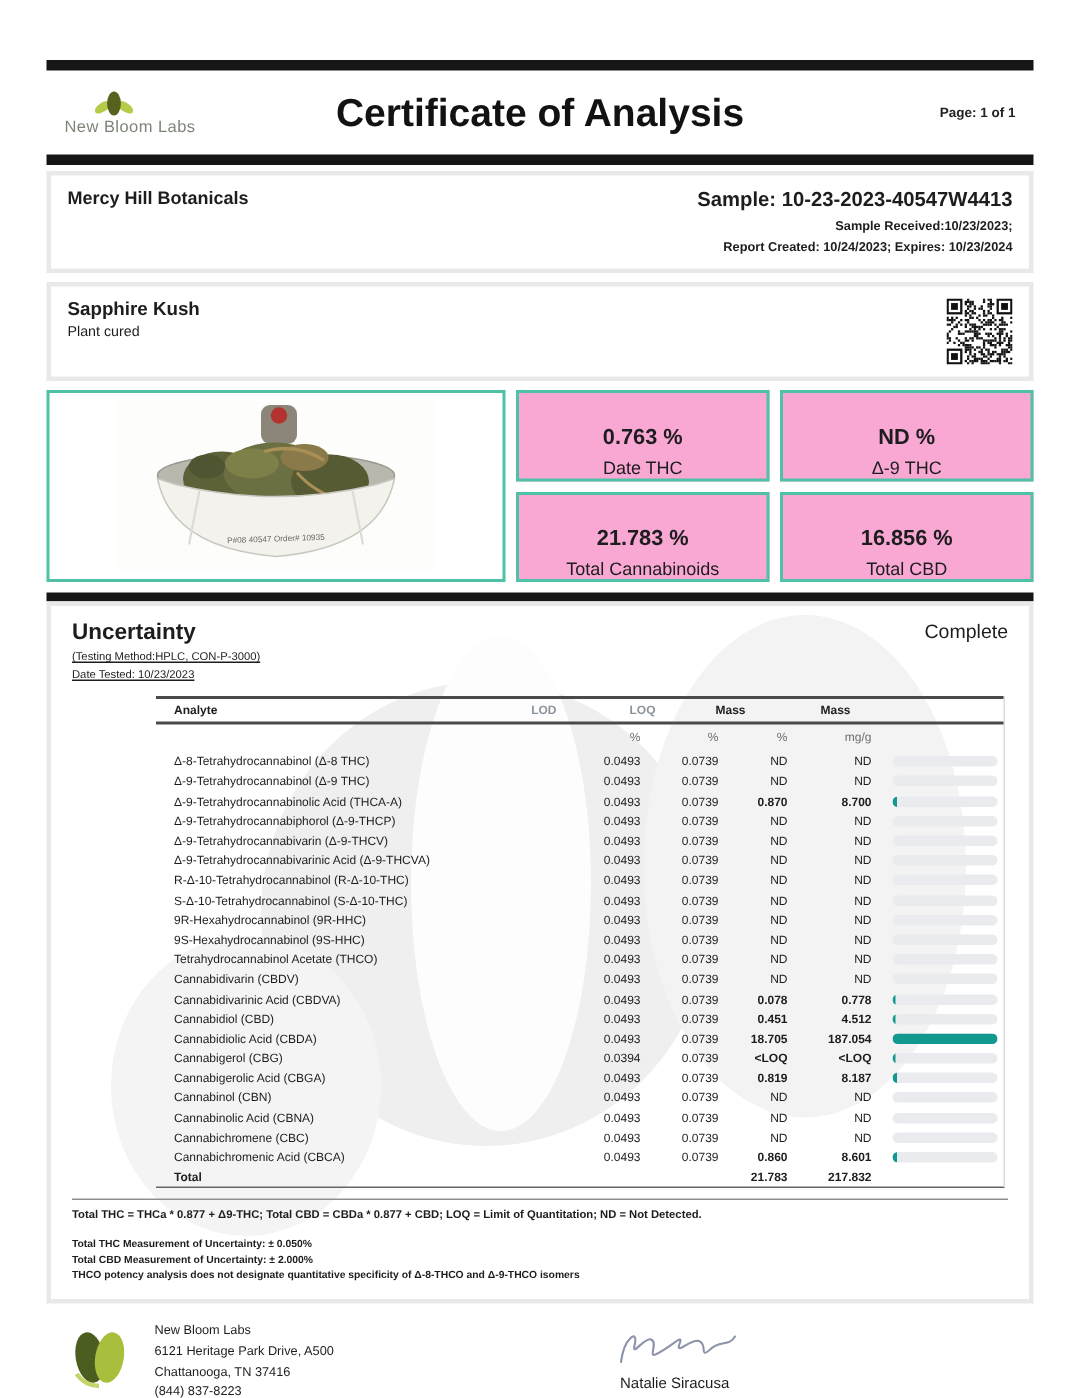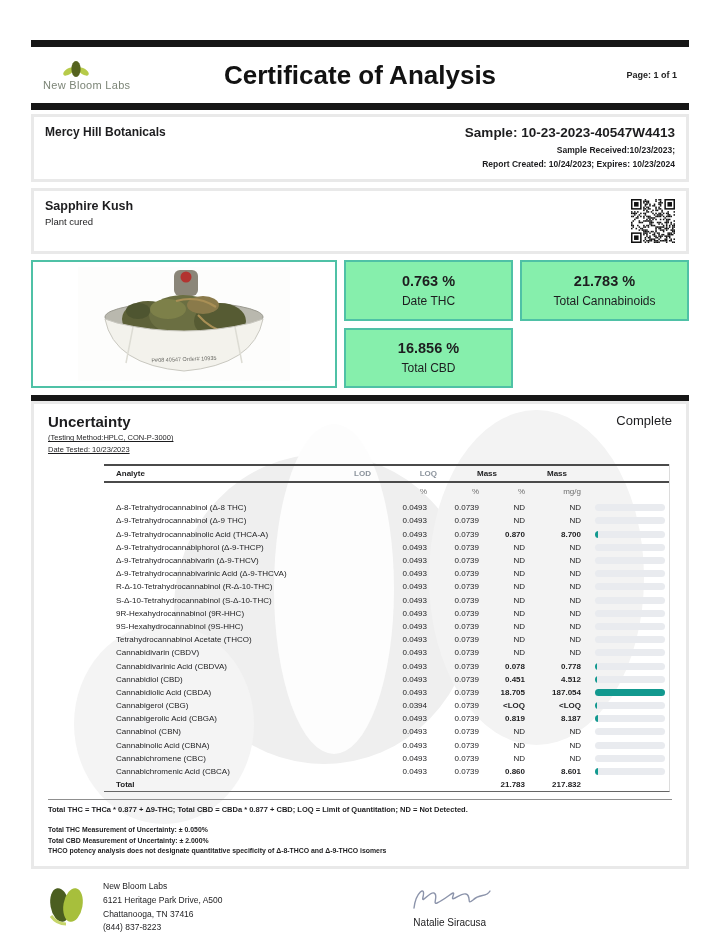--- a/index.html
+++ b/index.html
@@ -28,21 +28,21 @@
   .meta-line { font-size:8.5px; font-weight:700; line-height:1.6; color:#1d1d1f; }
   .sample-box { margin-top:6px; min-height:56px; display:flex; justify-content:space-between; }
   .strain-name { font-size:12.5px; font-weight:700; }
   .strain-type { font-size:9.5px; margin-top:3px; }
   .qr { width:44px; height:44px; }
 
   
   .summary-section { display:flex; gap:7px; margin-top:6px; height:128px; }
   .photo-box { width:306px; border:2px solid #4fc1a6; display:flex; align-items:center; justify-content:center; background:#fff; }
   .summary-grid { flex:1; display:grid; grid-template-columns:1fr 1fr; grid-auto-rows:1fr; gap:7px; }
-  .sum-box { border:2px solid #4fc1a6; background:#86efac; display:flex; flex-direction:column; align-items:center; justify-content:center; gap:5px; }
+  .sum-box { border:2px solid #4fc1a6; background:#f9a8d4; display:flex; flex-direction:column; align-items:center; justify-content:flex-end; gap:5px; }
   .sum-value { font-size:14.5px; font-weight:700; }
   .sum-label { font-size:12px; }
 
   .section-bar { margin-top:7px; height:6px; }
 
   
   .cann-box { border:3px solid #e9e9e9; padding:9px 14px 10px; position:relative; overflow:hidden; }
   .wm { position:absolute; border-radius:50%; z-index:0; }
   .wm1 { left:140px; top:50px; width:300px; height:310px; background:#efefef; }
   .wm2 { left:395px; top:6px; width:215px; height:335px; background:#f3f3f3; }
@@ -438,20 +438,24 @@
         <path d="M55 60 L48 96 M157 60 L164 96" stroke="#dddcd4" stroke-width="1.5" fill="none"></path>
         <text x="106" y="94" font-size="5.5" fill="#6b6b66" text-anchor="middle" transform="rotate(-2 106 94)">P#08 40547  Order#  10935</text>
       </svg>
     </div>
     <div class="summary-grid">
   <div class="sum-box">
     <div class="sum-value">0.763 %</div>
     <div class="sum-label">Date THC</div>
   </div>
 
+  <div class="sum-box">
+    <div class="sum-value">ND %</div>
+    <div class="sum-label">Δ-9 THC</div>
+  </div>
 
   <div class="sum-box">
     <div class="sum-value">21.783 %</div>
     <div class="sum-label">Total Cannabinoids</div>
   </div>
 
   <div class="sum-box">
     <div class="sum-value">16.856 %</div>
     <div class="sum-label">Total CBD</div>
   </div>

